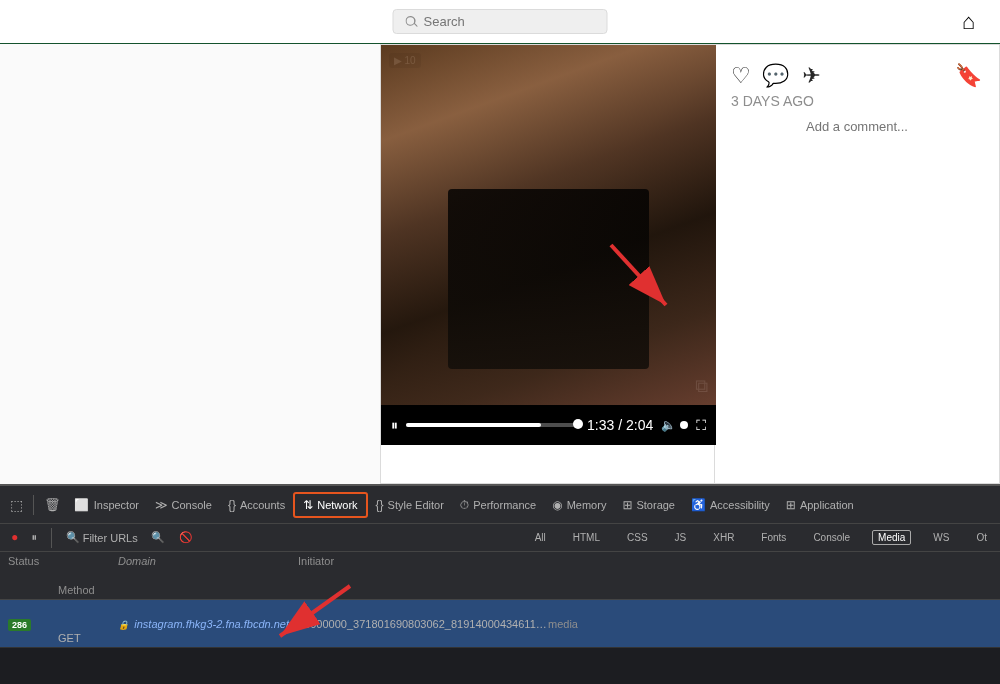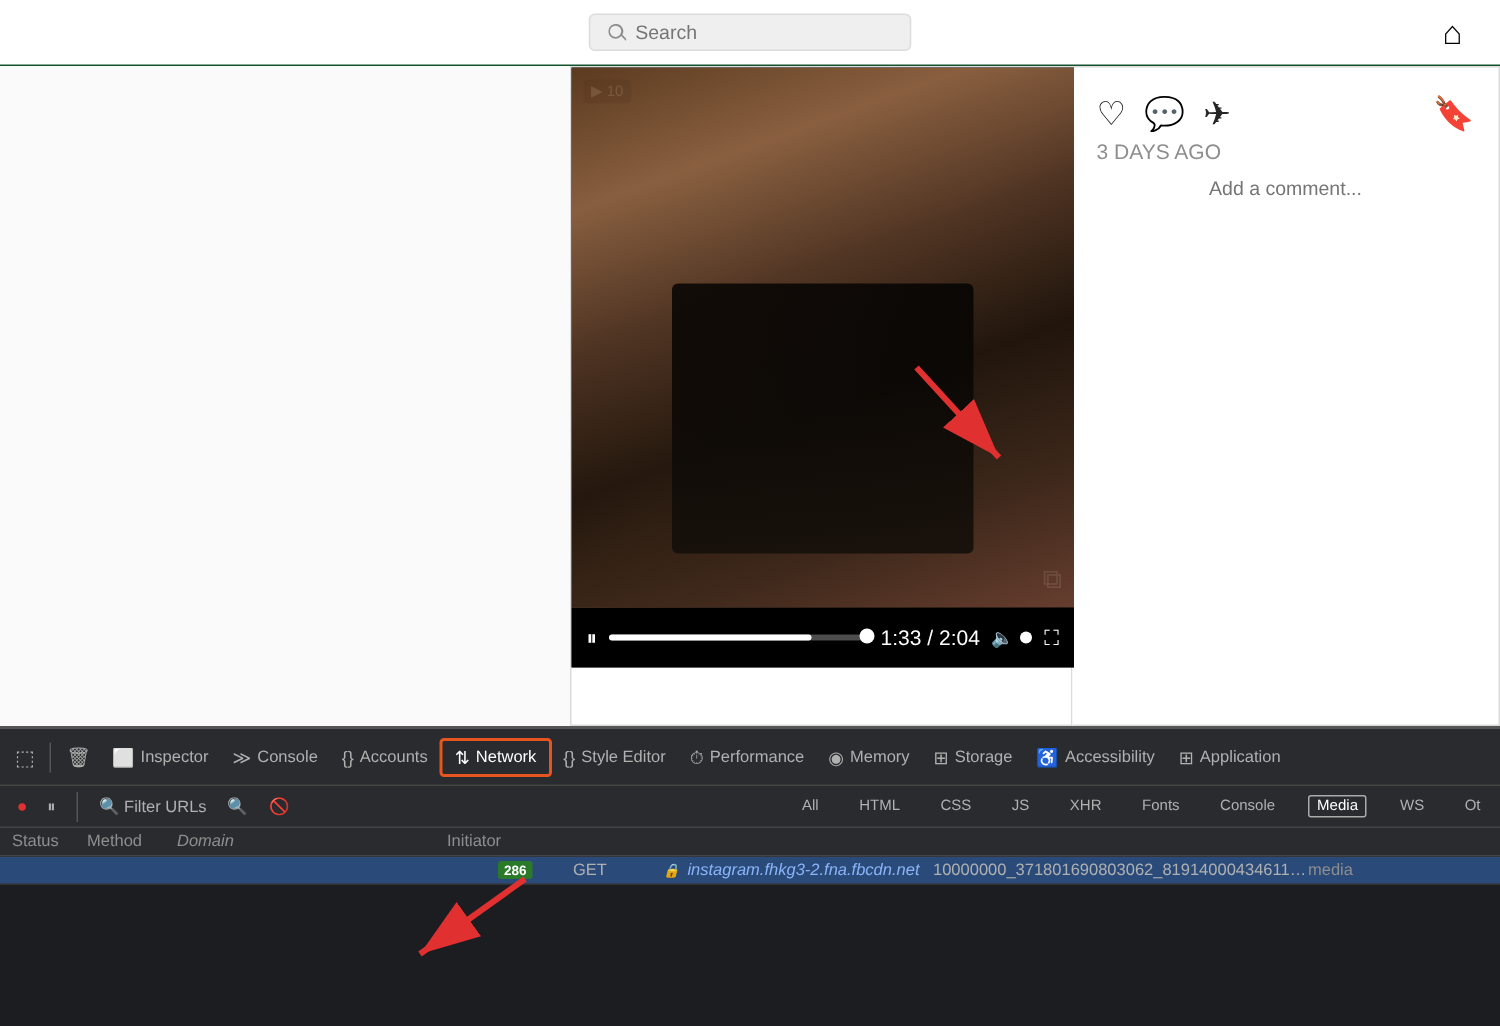--- a/index.html
+++ b/index.html
@@ -290,33 +290,32 @@
       display: flex;
       background: #2a2b2f;
       border-bottom: 1px solid #444;
       padding: 3px 8px;
       font-size: 11px;
       color: #8e8e8e;
       position: sticky;
       top: 0;
     }
     .col-status { width: 50px; }
-    .col-method { width: 60px; }
+    .col-method { width: 60px; margin-top: 29px; }
     .col-domain { width: 180px; font-style: italic; }
     .col-file { flex: 1; }
     .col-initiator { width: 120px; }
 
     .network-row {
       display: flex;
       align-items: center;
       padding: 3px 8px;
       font-size: 11px;
       border-bottom: 1px solid #333;
       cursor: pointer;
-      justify-content: flex-end;
     }
     .network-row.selected { background: #2a4b7a; }
 
     .status-badge {
       background: #2a7a2a;
       color: #fff;
       font-size: 9px;
       padding: 1px 4px;
       border-radius: 2px;
       font-weight: bold;

